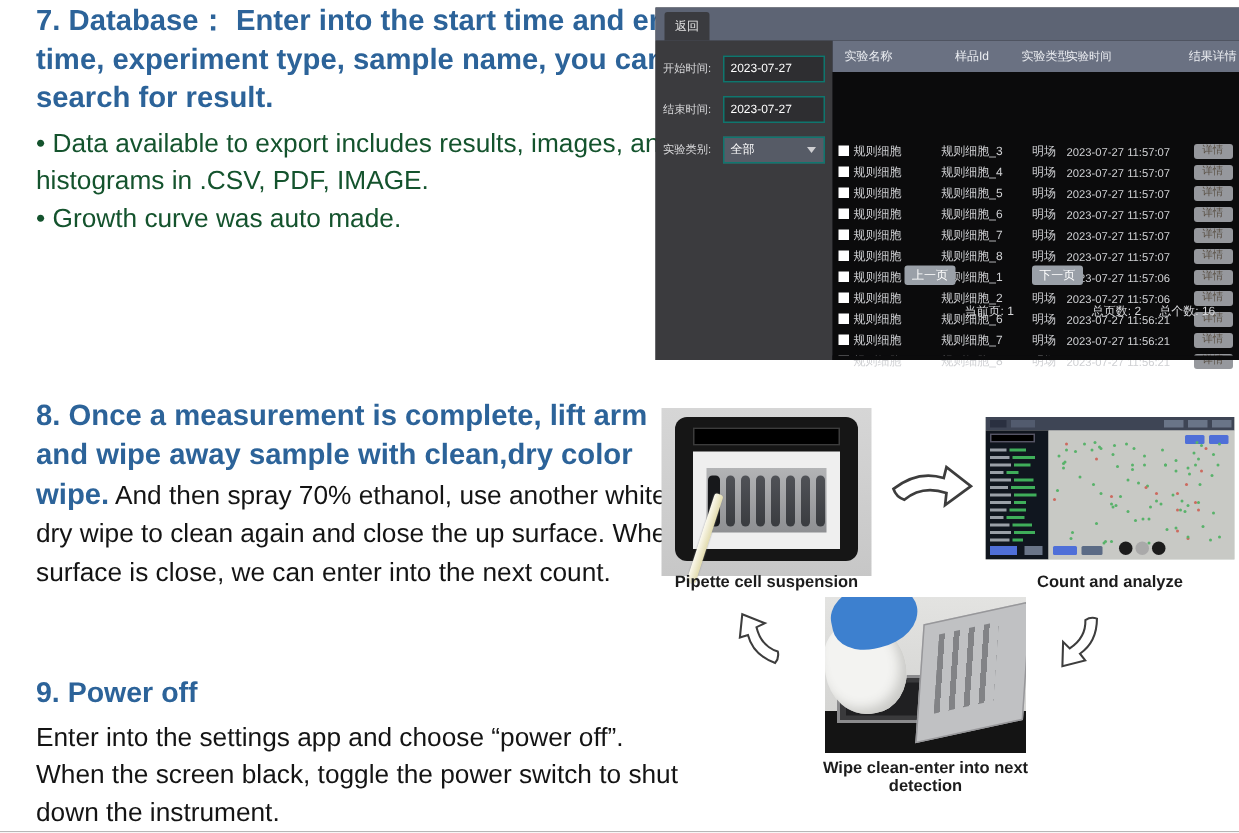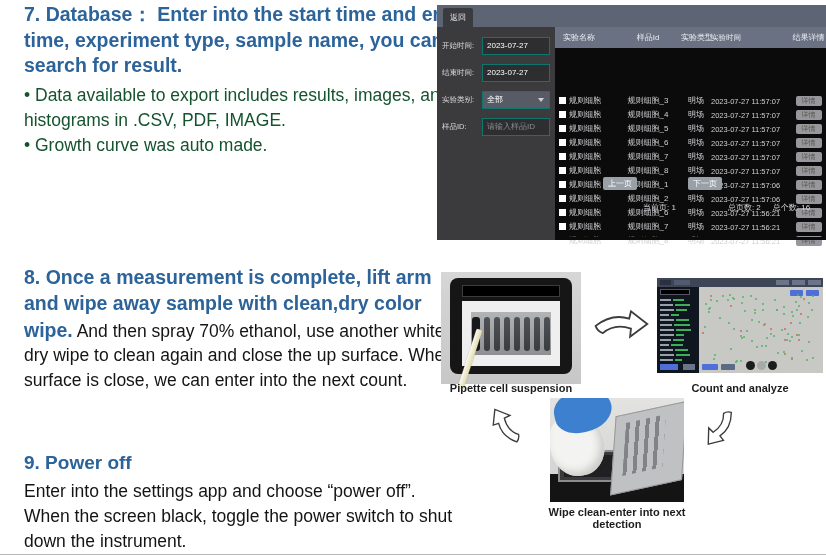--- a/index.html
+++ b/index.html
@@ -151,24 +151,20 @@
           <span class="f-label">开始时间:</span>
           <span class="f-input">2023-07-27</span>
         </div>
         <div class="field">
           <span class="f-label">结束时间:</span>
           <span class="f-input">2023-07-27</span>
         </div>
         <div class="field">
           <span class="f-label">实验类别:</span>
           <span class="f-input dd">全部<i class="dd-arrow"></i></span>
-        </div>
-        <div class="field">
-          <span class="f-label">样品ID:</span>
-          <span class="f-input ph">请输入样品ID</span>
         </div>
       </div>
       <div class="db-right">
         <div class="t-head">
           <span class="c-name">实验名称</span>
           <span class="c-id">样品Id</span>
           <span class="c-type">实验类型</span>
           <span class="c-time">实验时间</span>
           <span class="c-act">结果详情</span>
         </div>

